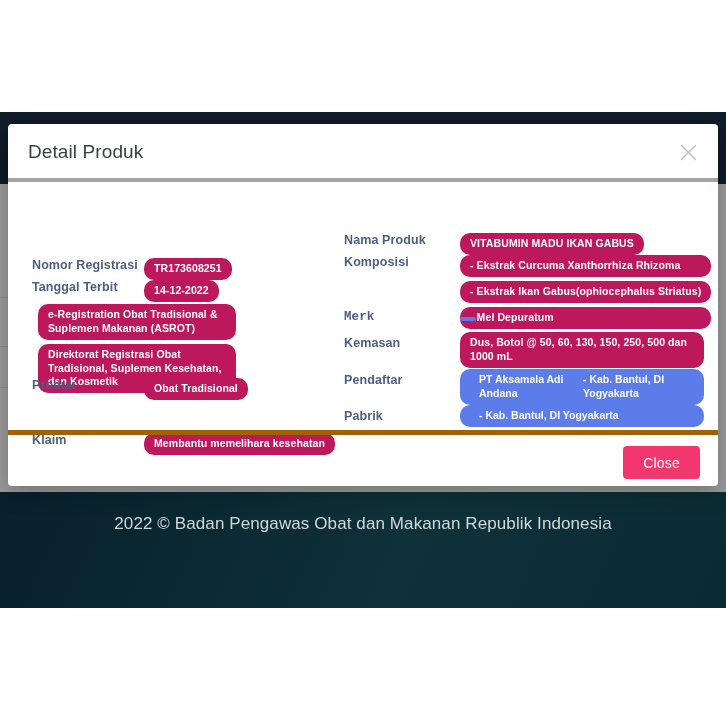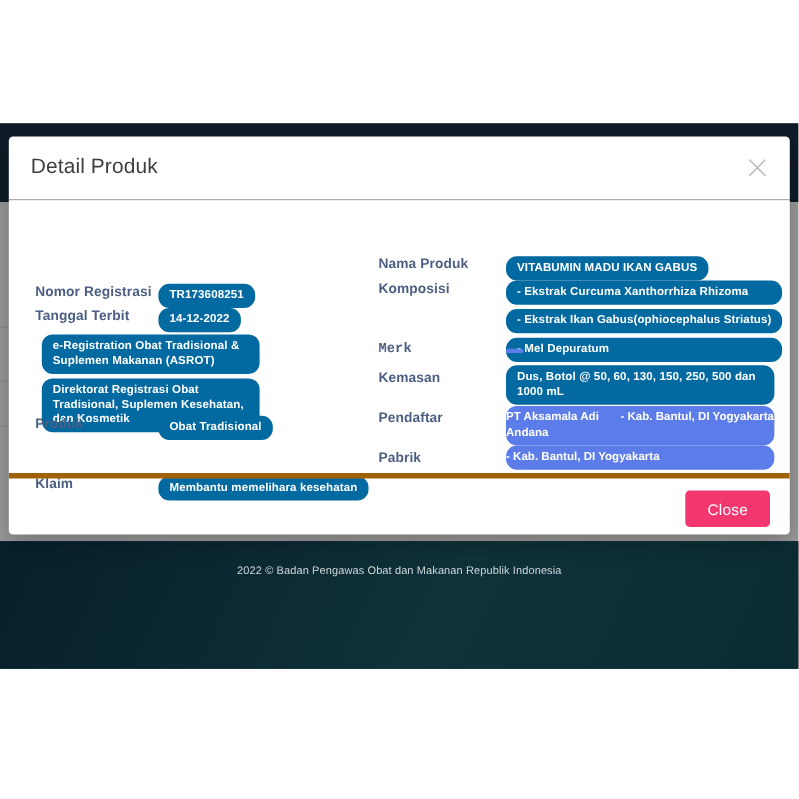--- a/index.html
+++ b/index.html
@@ -58,42 +58,42 @@
     left: 0; top: 492px;
     width: 726px; height: 116px;
     background: #0e3038;
     background-image: linear-gradient(115deg, #07202c 0%, #0f3139 55%, #0b2b34 100%);
   }
   .footer-text {
     position: absolute;
     left: 0; top: 514px;
     width: 726px;
     text-align: center;
-    font-size: 10px;
+    font-size: 17px;
     color: #cfd9db;
     letter-spacing: .1px;
   }
 
   
   .modal {
     position: absolute;
     left: 8px;
     top: 124px;
     width: 710px;
     height: 362px;
     background: #ffffff;
     border-radius: 4px;
     box-shadow: 0 6px 22px rgba(0,0,0,.28);
     overflow: hidden;
   }
 
   .modal-header {
     position: relative;
     height: 58px;
-    border-bottom: 1px solid #a3a3a3;
+    border-bottom: 4px solid #a3a3a3;
   }
   .modal-title {
     position: absolute;
     left: 20px; top: 17px;
     font-size: 19px;
     color: #3c4043;
     font-weight: 400;
     letter-spacing: .1px;
   }
   .modal-close {
@@ -156,21 +156,21 @@
   }
   .row-values {
     display: flex;
     flex-direction: column;
     gap: 4px;
     flex: 0 0 auto;
   }
 
   .badge {
     display: inline-block;
-    background: #0369a1;
+    background: #be185d;
     color: #ffffff;
     font-size: 10.5px;
     font-weight: 700;
     line-height: 1.32;
     border-radius: 10px;
     padding: 4px 10px;
     letter-spacing: .1px;
     white-space: normal;
   }
   .badge-dash {
@@ -179,21 +179,21 @@
     border-radius: 2px;
     background: #5c7cea;
     display: inline-block;
     padding: 0;
   }
   .badge-split {
     display: flex;
     gap: 0;
     border-radius: 10px;
     background: #5c7cea;
-    padding: 4px 0;
+    padding: 4px 19px;
   }
   .badge-split span {
     color: #ffffff;
     font-size: 10.5px;
     font-weight: 700;
     line-height: 1.32;
     display: block;
   }
   .badge-split .part-a { width: 104px; flex: 0 0 104px; }
   .badge-split .part-b { flex: 1 1 auto; }

